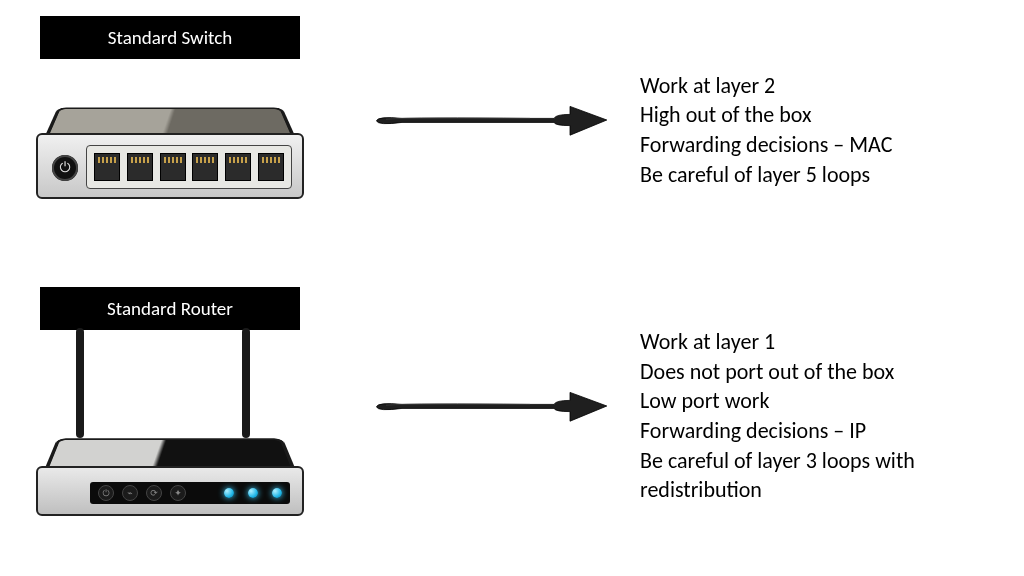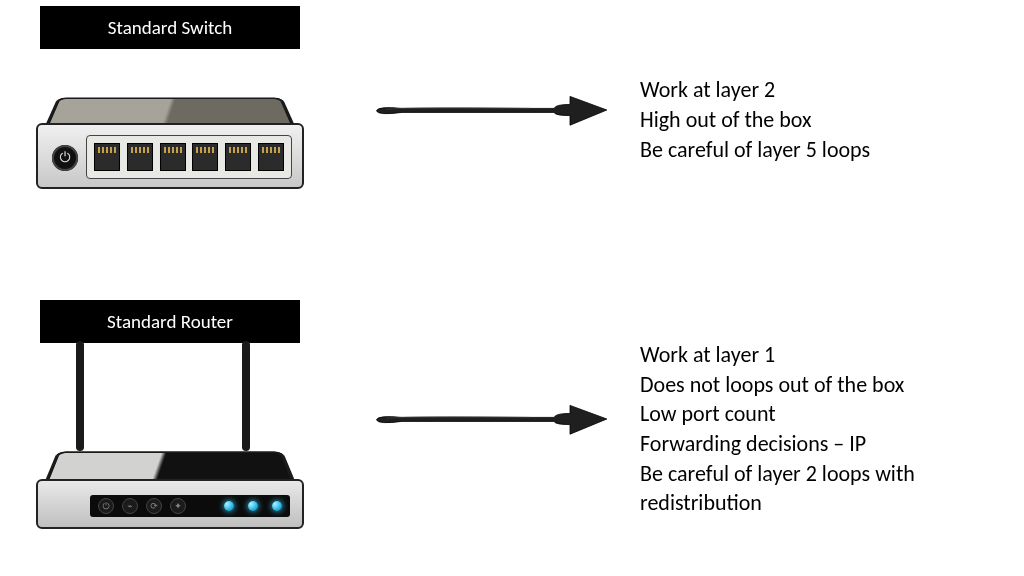--- a/index.html
+++ b/index.html
@@ -11,22 +11,22 @@
       position: relative;
       overflow: hidden;
     }
     .row {
       position: absolute;
       left: 0;
       width: 100%;
       display: flex;
       align-items: center;
     }
-    .row-top { top: 0; height: 220px; }
-    .row-bottom { top: 289px; height: 260px; }
+    .row-top { top: 10px; height: 220px; }
+    .row-bottom { top: 276px; height: 260px; }
 
     .device-col {
       width: 340px;
       display: flex;
       flex-direction: column;
       align-items: center;
     }
     .label-box {
       background: #000000;
       color: #ffffff;
@@ -205,20 +205,21 @@
   <div class="arrow-col">
     <svg class="arrow" viewBox="0 0 300 50">
       <path d="M8 26 Q10 20 40 23 L230 23 Q232 18 250 18 L250 8 L296 25 L250 44 L250 32 Q232 32 230 28 L40 28 Q10 32 8 26 Z" fill="#1f1f1f" stroke="#000" stroke-width="1"></path>
       <path d="M20 24 Q60 21 200 23" stroke="#3a3a3a" stroke-width="1" fill="none"></path>
     </svg>
   </div>
 
   <div class="text-col">
     <div>Work at layer 2</div>
     <div>High out of the box</div>
+    <div>Forwarding decisions – MAC</div>
     <div>Be careful of layer 5 loops</div>
   </div>
 </div>
 
 <div class="row row-bottom">
   <div class="device-col">
     <div class="label-box">Standard Router</div>
     <div class="device-img" style="height:190px">
       <div class="router-wrap">
         <div class="antenna left"></div>
@@ -242,18 +243,18 @@
 
   <div class="arrow-col">
     <svg class="arrow" viewBox="0 0 300 50">
       <path d="M8 26 Q10 20 40 23 L230 23 Q232 18 250 18 L250 8 L296 25 L250 44 L250 32 Q232 32 230 28 L40 28 Q10 32 8 26 Z" fill="#1f1f1f" stroke="#000" stroke-width="1"></path>
       <path d="M20 24 Q60 21 200 23" stroke="#3a3a3a" stroke-width="1" fill="none"></path>
     </svg>
   </div>
 
   <div class="text-col">
     <div>Work at layer 1</div>
-    <div>Does not loops out of the box</div>
-    <div>Low port count</div>
+    <div>Does not port out of the box</div>
+    <div>Low port work</div>
     <div>Forwarding decisions – IP</div>
-    <div>Be careful of layer 2 loops with redistribution</div>
+    <div>Be careful of layer 3 loops with redistribution</div>
   </div>
 </div>
 
 </body></html>

